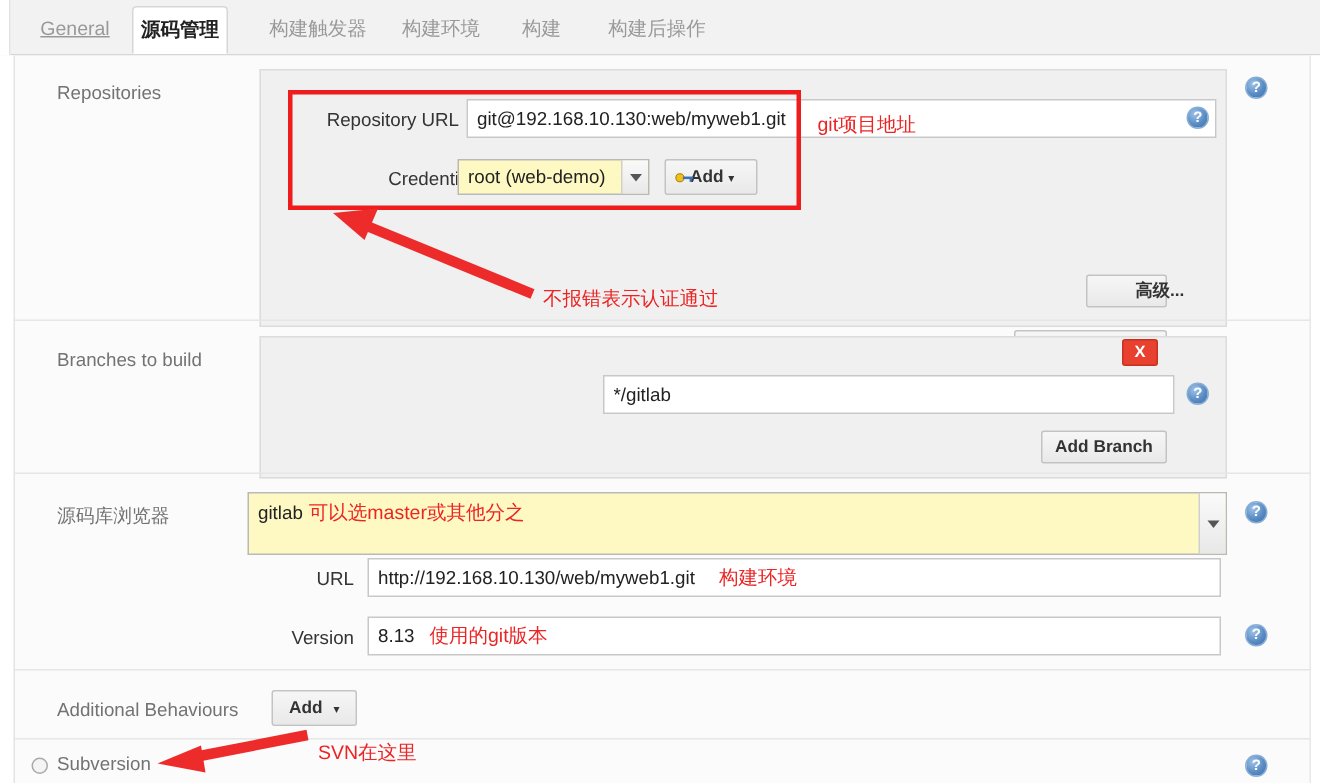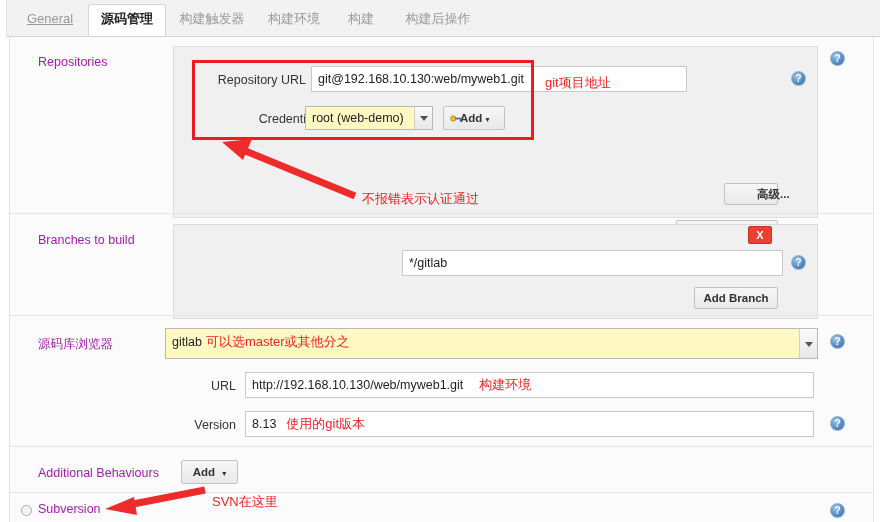--- a/index.html
+++ b/index.html
@@ -49,21 +49,21 @@
     position:absolute;left:0;top:0;width:9px;height:485px;
     background:#ffffff;border-right:1px solid #e4e4e4;
   }
   .rightrail{
     position:absolute;right:0;top:0;width:6px;height:485px;
     background:#ffffff;border-left:1px solid #e8e8e8;
   }
 
   .rowlabel{
     position:absolute;
-    font-size:12.5px;color:#a21caf;
+    font-size:12.5px;color:#737373;
     white-space:nowrap;
   }
 
   .panel{
     position:absolute;
     background:#f0f0f0;
     border:1px solid #dcdcdc;
     box-sizing:border-box;
   }
 
@@ -182,21 +182,21 @@
 </head>
 <body>
 
 <div class="tabbar">
   <div class="edge"></div>
 
   <div class="tab" style="left:14px;width:72px;text-decoration:underline;">
     <span>General</span>
   </div>
 
-  <div class="tab active" style="left:88px;width:78px;font-family:Liberation Mono, monospace;">
+  <div class="tab active" style="left:88px;width:64px;">
     <span>源码管理</span>
   </div>
 
   <div class="tab" style="left:172px;width:80px;">
     <span>构建触发器</span>
   </div>
 
   <div class="tab" style="left:262px;width:64px;">
     <span>构建环境</span>
   </div>
@@ -213,21 +213,21 @@
 <div class="content">
   <div class="leftrail"></div>
   <div class="rightrail"></div>
 
   <div class="rowlabel" style="left:38px;top:18px;">Repositories</div>
 
   <div class="panel" style="left:173px;top:9px;width:645px;height:172px;"></div>
 
   <div class="fieldlabel" style="left:186px;top:36px;width:120px;">Repository URL</div>
 
-  <div class="inp" style="left:311px;top:29px;width:376px;height:26px;line-height:24px;">git@192.168.10.130:web/myweb1.git</div>
+  <div class="inp" style="left:311px;top:29px;width:500px;height:26px;line-height:24px;">git@192.168.10.130:web/myweb1.git</div>
 
   <div class="help" style="left:791px;top:34px;"></div>
 
   <div class="fieldlabel" style="left:202px;top:75px;width:120px;">Credentials</div>
 
   <div class="selwrap" style="left:305px;top:69px;width:128px;height:24px;">
     <div class="selbox">root (web-demo)</div>
     <div class="selarrow"></div>
   </div>
 
@@ -265,21 +265,21 @@
   <div class="help" style="left:791px;top:218px;"></div>
 
   <div class="btn" style="left:694px;top:250px;width:84px;height:22px;line-height:20px;">
     <span>Add Branch</span>
   </div>
 
   <div class="sep" style="left:9px;top:278px;width:865px;"></div>
 
   <div class="rowlabel" style="left:38px;top:299px;">源码库浏览器</div>
 
-  <div class="selwrap" style="left:165px;top:291px;width:653px;height:31px;">
+  <div class="selwrap" style="left:165px;top:291px;width:653px;height:42px;">
     <div class="selbox" style="line-height:25px;">
       <span>gitlab</span><span class="anno" style="position:static;margin-left:4px;">可以选master或其他分之</span>
     </div>
     <div class="selarrow"></div>
   </div>
 
   <div class="help" style="left:830px;top:297px;"></div>
 
   <div class="fieldlabel" style="left:152px;top:342px;width:84px;">URL</div>
 

